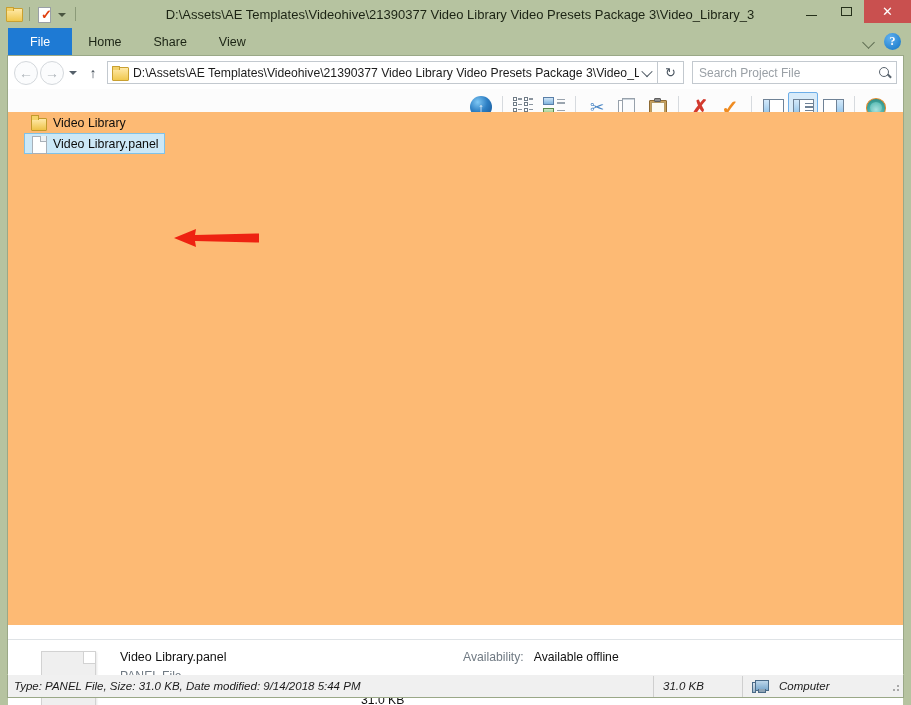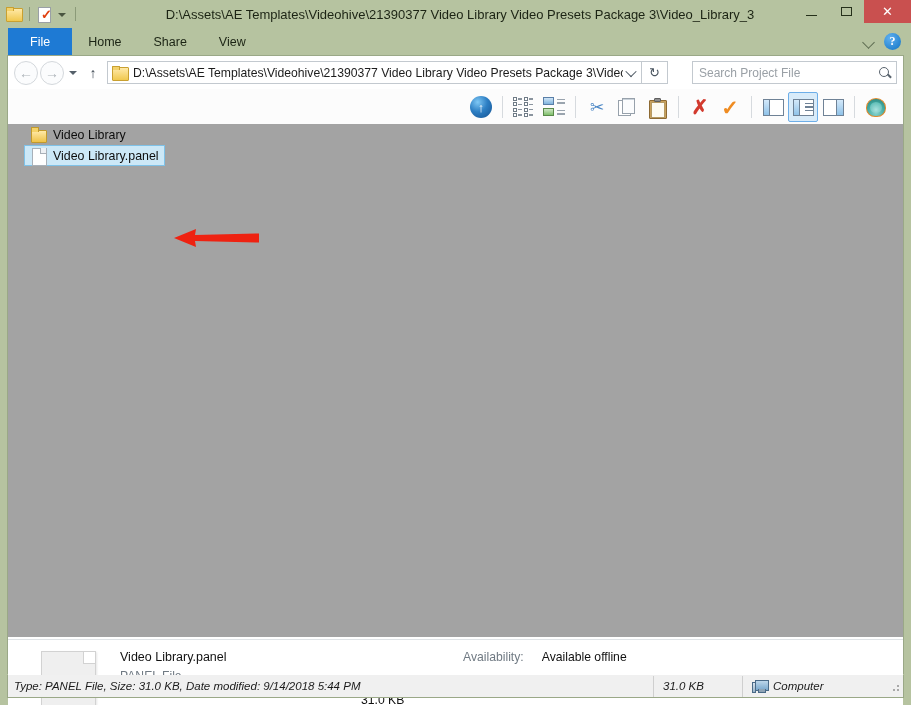--- a/index.html
+++ b/index.html
@@ -152,21 +152,21 @@
     border-left: 1.4px solid #4a5560; border-bottom: 1.4px solid #4a5560;
     transform: rotate(-45deg) translate(1px,-1px);
   }
   .refreshbtn {
     width: 26px; height: 23px; border: 1px solid #c3c9cf; border-left: none;
     background: #fff; display: flex; align-items: center; justify-content: center;
     color: #4a5560; font-size: 13px;
   }
   .searchbox {
     width: 205px; height: 23px; border: 1px solid #c3c9cf; background: #fff;
-    margin-left: 24px; display: flex; align-items: center; padding: 0 4px;
+    margin-left: 8px; display: flex; align-items: center; padding: 0 4px;
   }
   .searchbox input {
     border: none; outline: none; flex: 1; font-size: 12px; color: #333;
     font-family: "Liberation Sans", sans-serif; background: transparent;
   }
   .searchbox input::placeholder { color: #9aa0a6; }
   .search-glyph {
     width: 14px; height: 14px; position: relative; flex: 0 0 auto;
   }
   .search-glyph::before {
@@ -251,22 +251,22 @@
     background: radial-gradient(circle at 50% 80%, #8ad4cf 0%, #3fa8a0 55%, #2b7d78 100%);
     border-radius: 50% 50% 45% 45%; position: relative; border: 1px solid #e08a2e;
   }
   .icon-shell::after {
     content:""; position:absolute; left:3px; top:3px; right:3px; bottom:3px;
     border-radius:50%; background: radial-gradient(circle at 50% 70%, #a9e2de, #4bb4ac);
   }
 
   
   .filelist {
-    position: absolute; left: 0; top: 68px; width: 895px; height: 513px;
-    background: #a3a3a3; overflow: hidden;
+    position: absolute; left: 0; top: 56px; width: 895px; height: 513px;
+    background: #fdba74; overflow: hidden;
   }
   .fl-item {
     display: flex; align-items: center; height: 21px;
     margin-left: 16px; padding: 0 5px; width: max-content; max-width: 400px;
     border: 1px solid transparent;
   }
   .fl-item.selected {
     background: #cce8f7; border: 1px solid #7fc2e8;
   }
   .fl-icon { width: 18px; height: 17px; margin-right: 5px; position: relative; flex: 0 0 auto; }
@@ -322,34 +322,34 @@
     content:""; position:absolute; right:0; top:0; width:11px; height:11px;
     background:#ffffff; border-left:1px solid #d2d2d2; border-bottom:1px solid #d2d2d2;
   }
   .dp-col1 { margin-left: 24px; width: 128px; padding-top: 1px; }
   .dp-name { font-size: 12.5px; color: #111; font-weight: normal; }
   .dp-type { font-size: 12.2px; color: #707a83; margin-top: 5px; }
   .dp-col2 { width: 215px; padding-top: 1px; }
   .dp-row { display: flex; font-size: 12.2px; margin-bottom: 4px; }
   .dp-lbl { color: #707a83; text-align: right; width: 105px; flex: 0 0 auto; margin-top: 25px; }
   .dp-val { color: #111; margin-left: 8px; }
-  .dp-col3 { padding-top: 1px; display: flex; font-size: 12.2px; gap: 8px; }
+  .dp-col3 { padding-top: 1px; display: flex; font-size: 12.2px; }
   .dp-lbl3 { color: #707a83; }
   .dp-val3 { color: #111; margin-left: 10px; }
 
   
   .statusbar {
     position: absolute; left: 7px; top: 675px; width: 897px; height: 23px;
     background: #f0f0f0; border: 1px solid #9aa887; border-top: none;
     display: flex; align-items: center; font-size: 11.5px; color: #1b1b1b; font-style: italic;
   }
   .sb-main { flex: 1; padding-left: 6px; white-space: nowrap; }
   .sb-div { width: 1px; height: 21px; background: #cfcfcf; }
   .sb-size { width: 88px; padding-left: 9px; }
-  .sb-loc { width: 160px; padding-left: 9px; display: flex; align-items: center; gap: 6px; }
+  .sb-loc { width: 160px; padding-left: 9px; display: flex; align-items: center; gap: 12px; }
   .icon-computer { width: 15px; height: 13px; position: relative; flex: 0 0 auto; }
   .icon-computer::before {
     content:""; position:absolute; left:3px; top:0; width:12px; height:9px;
     background: linear-gradient(#bcd6ea,#7aa8cd); border:1px solid #4a6a88;
   }
   .icon-computer::after {
     content:""; position:absolute; left:6px; top:9px; width:6px; height:3px;
     background:#8fa4b6; border:1px solid #4a6a88; border-top:none;
   }
   .icon-computer-tower {

